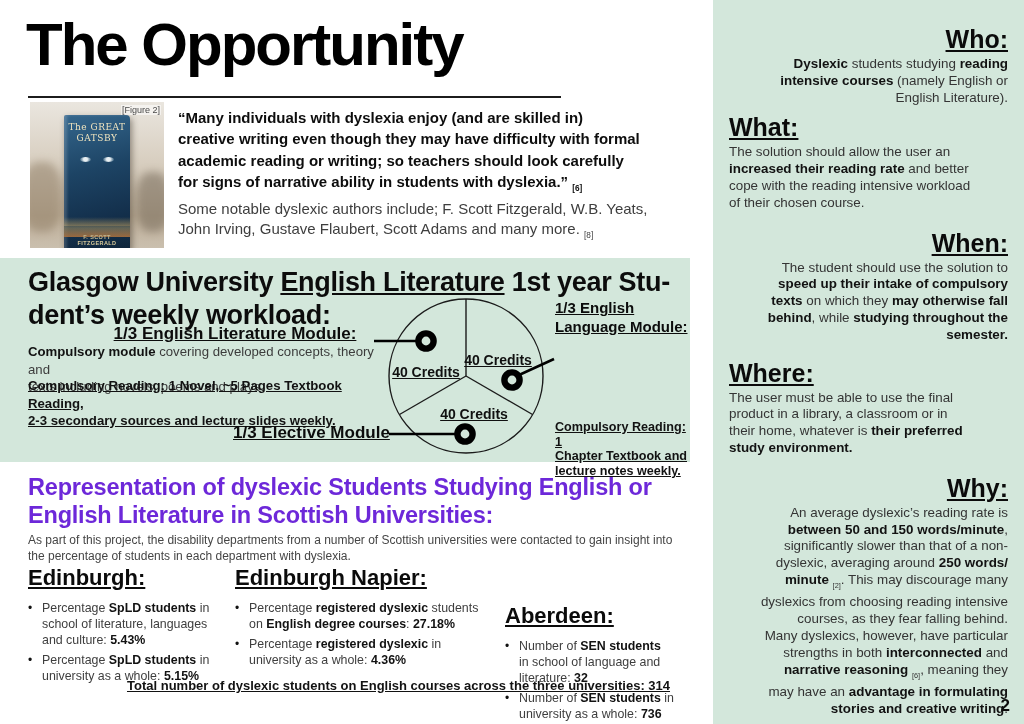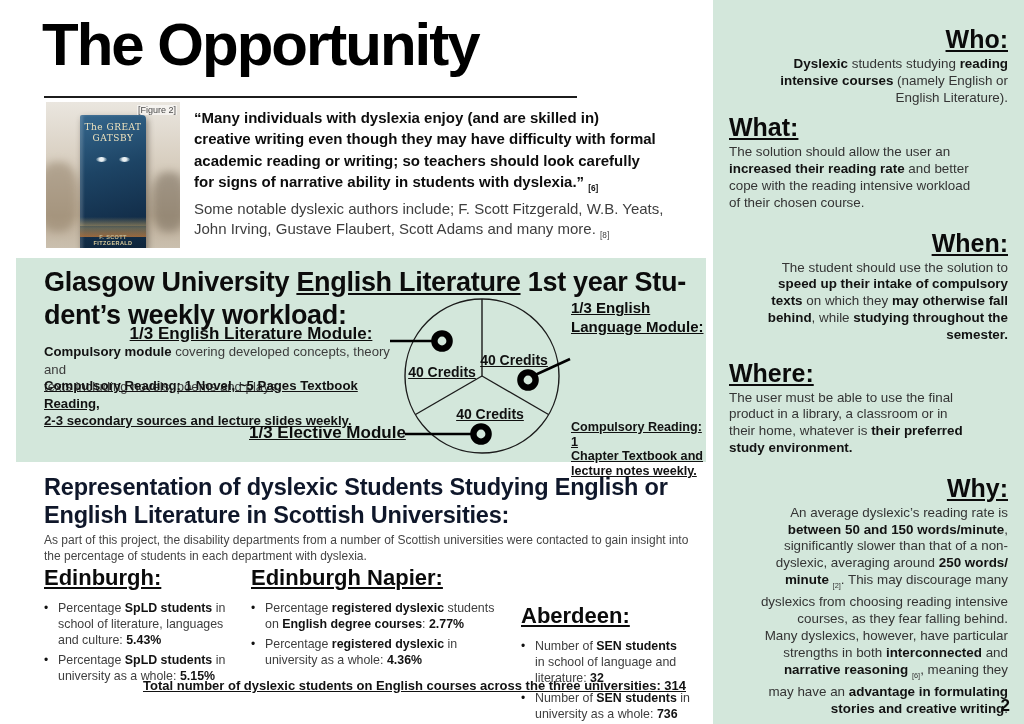--- a/index.html
+++ b/index.html
@@ -8,21 +8,21 @@
     position:relative;width:1024px;height:724px;background:#ffffff;
     font-family:"Liberation Sans",sans-serif;color:#1a1a1a;overflow:hidden;
     margin:0 auto;
   }
   b{font-weight:bold;color:#121212;}
   u{text-decoration:underline;}
   sub{font-size:0.55em;}
   .bu{font-weight:bold;text-decoration:underline;color:#121212;}
 
   
-  .main{position:absolute;left:16px;top:0;width:713px;height:724px;}
+  .main{position:absolute;left:0;top:0;width:713px;height:724px;}
   .title{position:absolute;left:26px;top:10px;font-size:60px;font-weight:bold;letter-spacing:-2px;color:#000;white-space:nowrap;}
   .title-rule{position:absolute;left:28px;top:96px;width:533px;height:2px;background:#1c1c1c;}
 
   
   .figure{position:absolute;left:30px;top:102px;width:134px;height:146px;
     background:linear-gradient(180deg,#eae6df 0%,#d6ccbd 45%,#bfb09a 78%,#cabfae 100%);
     overflow:hidden;}
   .fig-blob1{position:absolute;left:-8px;top:60px;width:40px;height:70px;background:#8d7b63;opacity:.5;border-radius:40%;filter:blur(4px);}
   .fig-blob2{position:absolute;right:-6px;top:70px;width:34px;height:60px;background:#6f6353;opacity:.5;border-radius:40%;filter:blur(4px);}
   .fig-label{position:absolute;right:3px;top:3px;font-size:9px;color:#4a4a4a;background:rgba(255,255,255,.55);padding:0 1px;}
@@ -52,21 +52,21 @@
   .chart-svg{position:absolute;left:0;top:0;}
   .credits{position:absolute;width:76px;text-align:center;font-size:14px;font-weight:bold;text-decoration:underline;color:#101010;}
   .credits.c-left{left:388px;top:106px;}
   .credits.c-right{left:460px;top:94px;}
   .credits.c-bottom{left:436px;top:148px;}
   .lang-heading{position:absolute;left:555px;top:40px;width:135px;font-size:15px;line-height:19px;}
   .lang-body{position:absolute;left:568px;top:84px;width:120px;font-size:12.4px;line-height:15.7px;color:#3c3c3c;}
   .lang-reading{position:absolute;left:555px;top:162px;width:135px;font-size:12.6px;line-height:14.6px;}
 
   
-  .rep-heading{position:absolute;left:28px;top:473px;width:670px;font-size:23.5px;font-weight:bold;line-height:28px;letter-spacing:-.2px;color:#0f172a;}
+  .rep-heading{position:absolute;left:28px;top:473px;width:670px;font-size:23.5px;font-weight:bold;line-height:28px;letter-spacing:-.2px;color:#6d28d9;}
   .rep-intro{position:absolute;left:28px;top:533px;width:668px;font-size:12px;line-height:15.5px;color:#454545;}
   .uni-col{position:absolute;top:565px;}
   .col-edinburgh{left:28px;width:205px;}
   .col-napier{left:235px;width:258px;}
   .col-aberdeen{left:505px;width:200px;margin-top:38px;}
   .uni-heading{font-size:22px;font-weight:bold;text-decoration:underline;color:#0b0b0b;margin-bottom:9px;}
   .bullet{display:flex;font-size:12.4px;line-height:16px;color:#3e3e3e;margin-bottom:4px;}
   .dot{width:14px;flex:0 0 14px;color:#111;font-size:12px;}
   .total-line{position:absolute;left:0;top:678px;width:713px;text-align:center;font-size:13px;margin-left:42px;}
 
@@ -162,21 +162,21 @@
       <div class="bullet">
         <span class="dot">•</span>
         <span>Percentage <b>SpLD students</b> in<br>university as a whole: <b>5.15%</b></span>
       </div>
     </div>
 
     <div class="uni-col col-napier">
       <div class="uni-heading">Edinburgh Napier:</div>
       <div class="bullet">
         <span class="dot">•</span>
-        <span>Percentage <b>registered dyslexic</b> students<br>on <b>English degree courses</b>: <b>2.77%</b></span>
+        <span>Percentage <b>registered dyslexic</b> students<br>on <b>English degree courses</b>: <b>27.18%</b></span>
       </div>
       <div class="bullet">
         <span class="dot">•</span>
         <span>Percentage <b>registered dyslexic</b> in<br>university as a whole: <b>4.36%</b></span>
       </div>
     </div>
 
     <div class="uni-col col-aberdeen">
       <div class="uni-heading">Aberdeen:</div>
       <div class="bullet">

